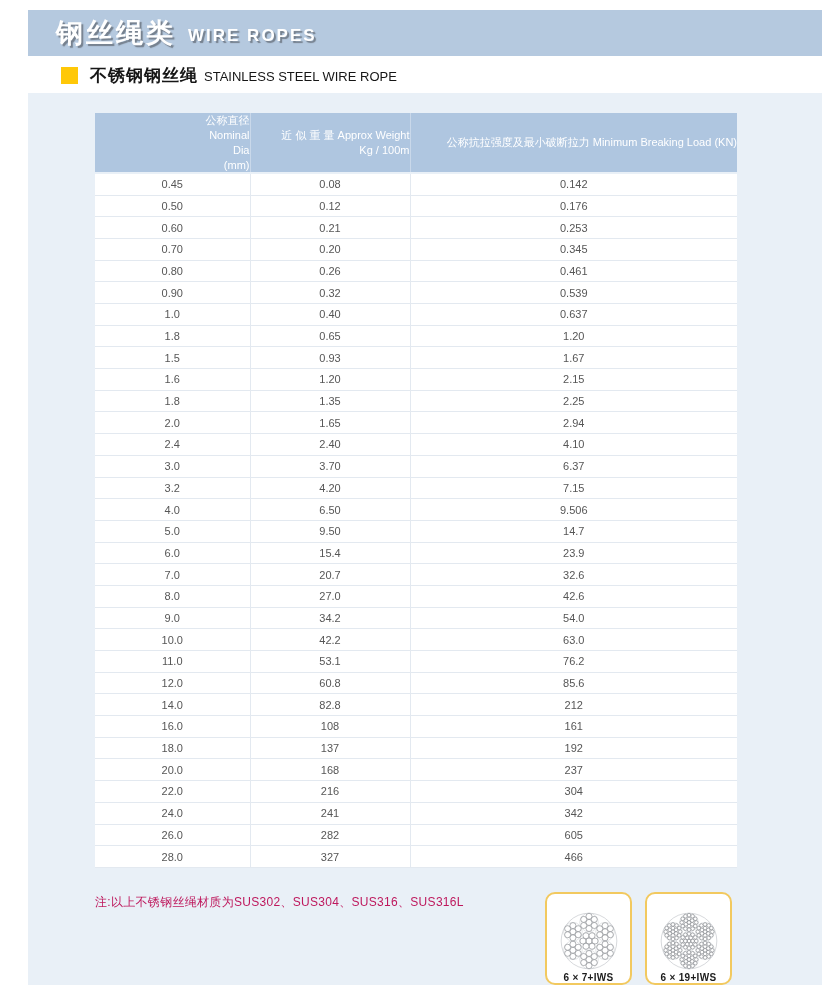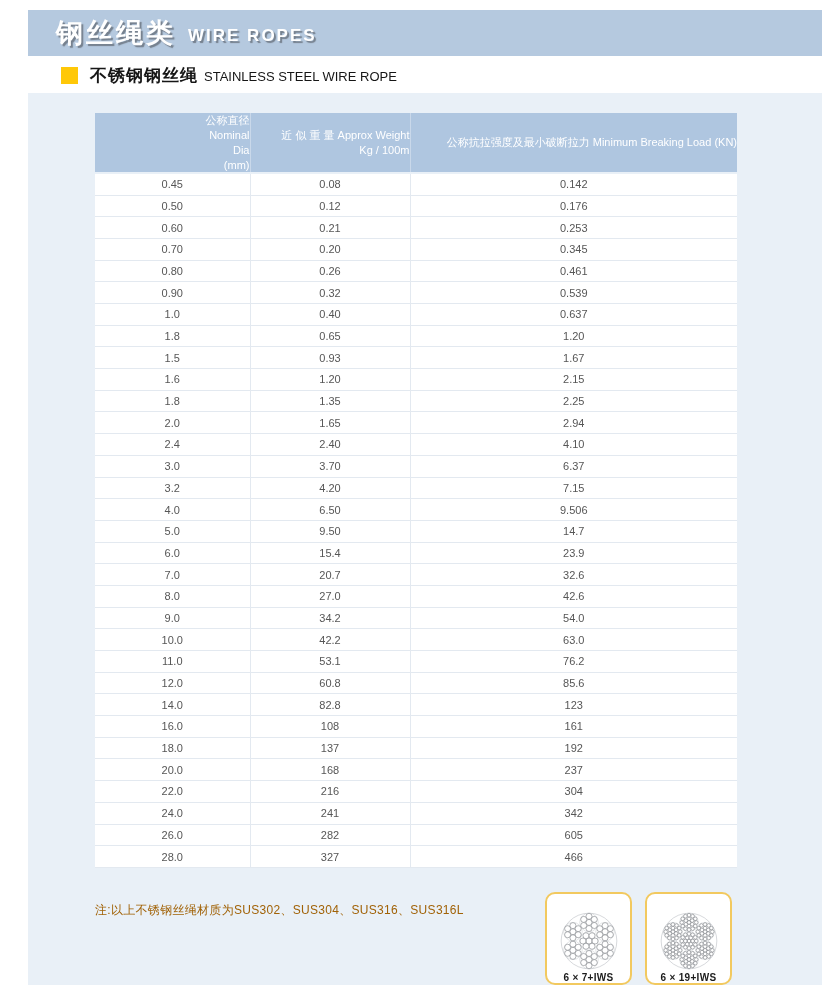--- a/index.html
+++ b/index.html
@@ -40,21 +40,21 @@
     font-size:11px;line-height:1.35;height:59px;text-align:right;vertical-align:middle;
     border-left:1px solid #c9d8ea;}
   thead th:first-child{border-left:none;}
   tbody td{background:#ffffff;color:var(--cell-text);font-size:11px;text-align:center;
     height:21.7px;border-top:1px solid var(--row-border);border-left:1px solid var(--row-border);}
   tbody tr:first-child td{border-top:2px solid var(--panel-bg);}
   tbody td:first-child{border-left:none;margin-left:17px;}
   tbody tr:last-child td{border-bottom:1px solid var(--row-border);}
 
   
-  .note{position:absolute;left:67px;top:801px;font-size:12px;color:#a16207;letter-spacing:.3px;margin-top:8px;}
+  .note{position:absolute;left:67px;top:801px;font-size:12px;color:#be185d;letter-spacing:.3px;}
 
   
   .cards{position:absolute;left:517px;top:799px;display:flex;gap:13px;}
   .card{width:87px;height:93px;background:#ffffff;border:2px solid var(--card-border);
     border-radius:10px;display:flex;flex-direction:column;align-items:center;
     justify-content:flex-start;padding-top:18px;}
   .card svg{width:70px;height:68px;display:block;}
   .card-label{font-size:10px;font-weight:bold;color:#1c1c1c;margin-top:2px;letter-spacing:.3px;}
 </style>
 </head>
@@ -215,21 +215,21 @@
             <td>76.2</td>
           </tr>
           <tr>
             <td>12.0</td>
             <td>60.8</td>
             <td>85.6</td>
           </tr>
           <tr>
             <td>14.0</td>
             <td>82.8</td>
-            <td>123</td>
+            <td>212</td>
           </tr>
           <tr>
             <td>16.0</td>
             <td>108</td>
             <td>161</td>
           </tr>
           <tr>
             <td>18.0</td>
             <td>137</td>
             <td>192</td>

